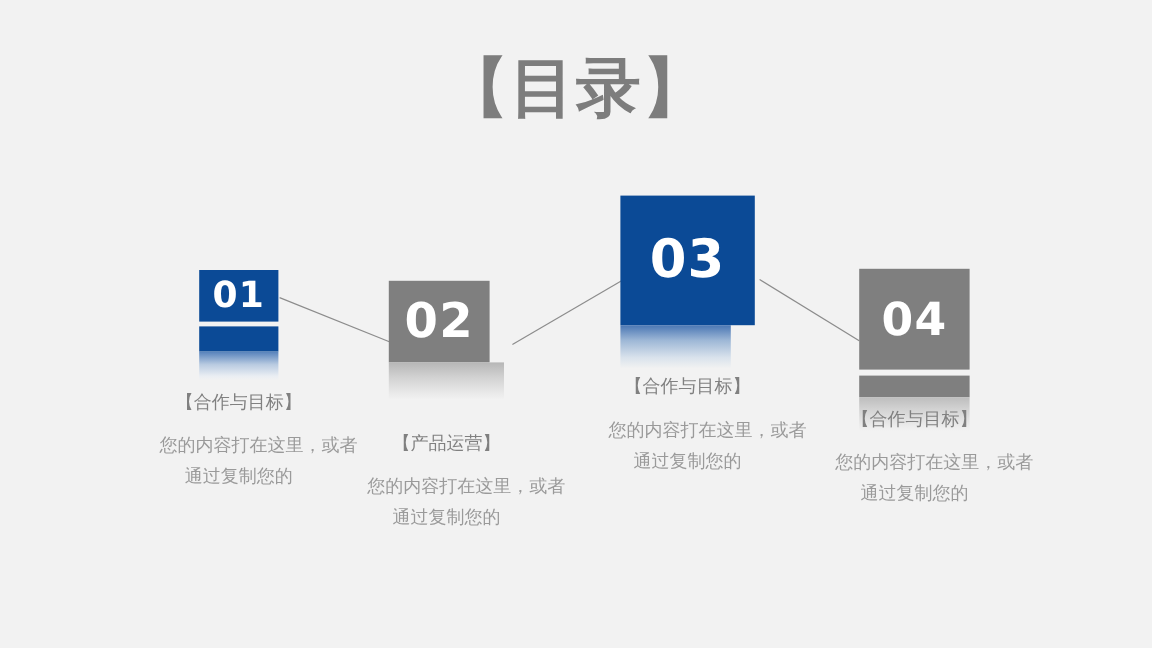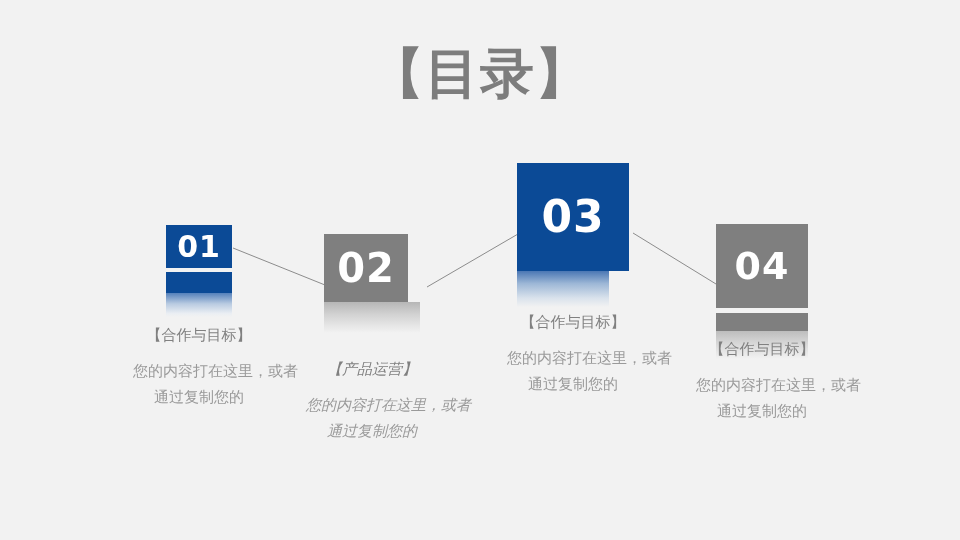--- a/index.html
+++ b/index.html
@@ -146,21 +146,21 @@
     </div>
   </div>
 
   <div class="item" style="left:306px; top:234px; width:132px;">
     <div class="num-stack" style="left:18px; top:0; width:96px;">
       <div class="num-box" style="width:84px; height:68px; background:#7f7f7f;">
         <span class="num-text" style="font-size:40px;">02</span>
       </div>
       <div class="num-fade" style="height:31px; background:linear-gradient(to bottom,#b6b6b6 0%,#d2d2d2 40%,#e8e8e8 80%,#f2f2f2 100%);"></div>
     </div>
-    <div class="caption" style="top:126px;font-style:italic;">
+    <div class="caption" style="top:126px;">
       <div class="caption-title">【产品运营】</div>
       <div class="caption-body">
         <span class="line">您的内容打在这里，或者</span>
         <span class="line">通过复制您的</span>
       </div>
     </div>
   </div>
 
   <div class="item" style="left:507px; top:163px; width:132px;">
     <div class="num-stack" style="left:10px; top:0; width:92px;">

